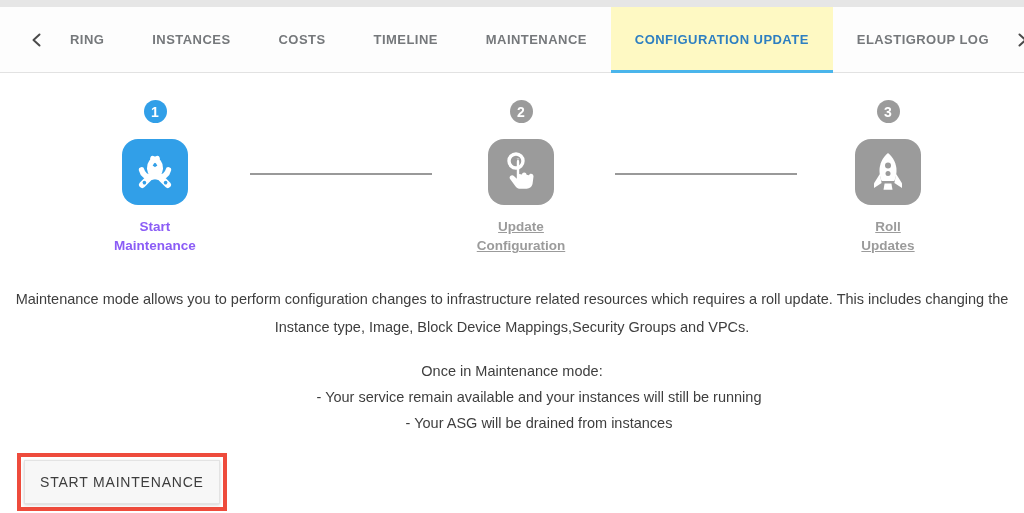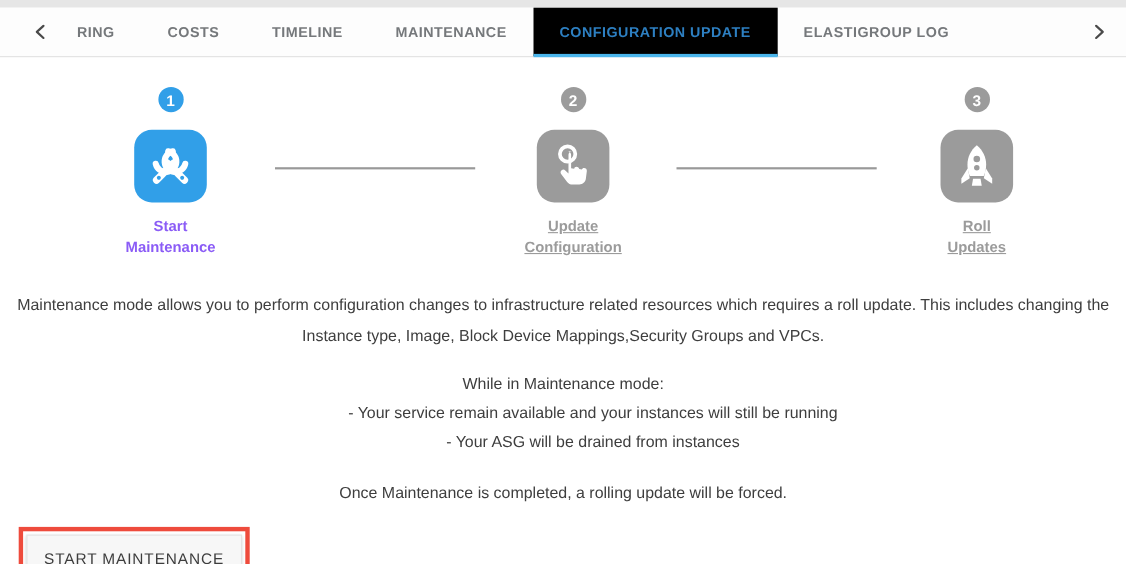--- a/index.html
+++ b/index.html
@@ -6,39 +6,39 @@
   html,body { background:#fff; }
   body {
     width:1024px; height:513px;
     font-family:"Liberation Sans","DejaVu Sans",sans-serif;
     color:#3e3e3e; overflow:hidden; position:relative;
   }
   .top-strip { height:7px; background:#e6e6e6; }
 
   
   .tabbar {
-    height:45px; background:#fdfdfd;
+    height:66px; background:#fdfdfd;
     border-bottom:1px solid #e2e2e2;
     display:flex; align-items:stretch;
     padding-left:28px;
   }
   .nav-chevron {
     align-self:center; width:18px; height:18px;
     display:flex; align-items:center; justify-content:center;
     cursor:pointer; color:#4a4a4a; flex:0 0 auto;
   }
   .nav-chevron.right { margin-left:auto; margin-right:16px; }
   .tab {
     display:flex; align-items:center; justify-content:center;
     padding:0 24px; font-size:13px; font-weight:700;
     letter-spacing:.45px; color:#75787b; cursor:pointer;
     white-space:nowrap; position:relative;
   }
   .tab.active {
-    background:#000000; color:#2d7fc1;
+    background:#fef9c3; color:#2d7fc1;
   }
   .tab.active::after {
     content:""; position:absolute; left:0; right:0; bottom:-1px;
     height:3px; background:#4ab5eb;
   }
 
   
   .stepper { position:relative; height:185px; }
   .step {
     position:absolute; top:27px; width:180px;
@@ -99,20 +99,21 @@
 
 <div class="top-strip"></div>
 
 <nav class="tabbar">
   <span class="nav-chevron">
     <svg width="14" height="14" viewBox="0 0 14 14">
         <polyline points="9.5,1.5 3.5,7 9.5,12.5" fill="none" stroke="#4a4a4a" stroke-width="2" stroke-linecap="round" stroke-linejoin="round"></polyline>
       </svg>
   </span>
   <div class="tab">RING</div>
+  <div class="tab">INSTANCES</div>
   <div class="tab">COSTS</div>
   <div class="tab">TIMELINE</div>
   <div class="tab">MAINTENANCE</div>
   <div class="tab active">CONFIGURATION UPDATE</div>
   <div class="tab">ELASTIGROUP LOG</div>
   <span class="nav-chevron right">
     <svg width="14" height="14" viewBox="0 0 14 14">
         <polyline points="4.5,1.5 10.5,7 4.5,12.5" fill="none" stroke="#4a4a4a" stroke-width="2" stroke-linecap="round" stroke-linejoin="round"></polyline>
       </svg>
   </span>
@@ -169,23 +170,22 @@
       </svg>
     </div>
     <div class="step-label">Roll
 Updates</div>
   </div>
 
 </section>
 
 <section class="description">
   <p class="intro">Maintenance mode allows you to perform configuration changes to infrastructure related resources which requires a roll update. This includes changing the Instance type, Image, Block Device Mappings,Security Groups and VPCs.</p>
-  <p class="while-heading">While in Maintenance mode:</p>
+  <p class="while-heading">Once in Maintenance mode:</p>
   <p class="bullet">- Your service remain available and your instances will still be running</p>
   <p class="bullet">- Your ASG will be drained from instances</p>
-  <p class="outro">Once Maintenance is completed, a rolling update will be forced.</p>
 </section>
 
 <div class="action-row">
   <div class="annotation-box">
     <button class="start-btn">START MAINTENANCE</button>
   </div>
 </div>
 
 </body></html>

